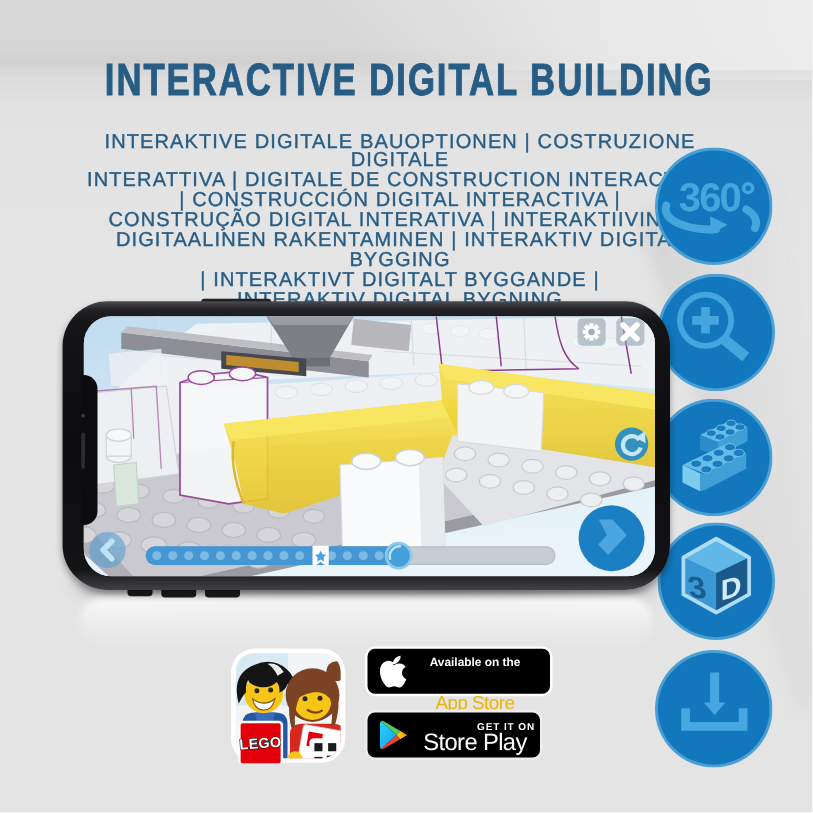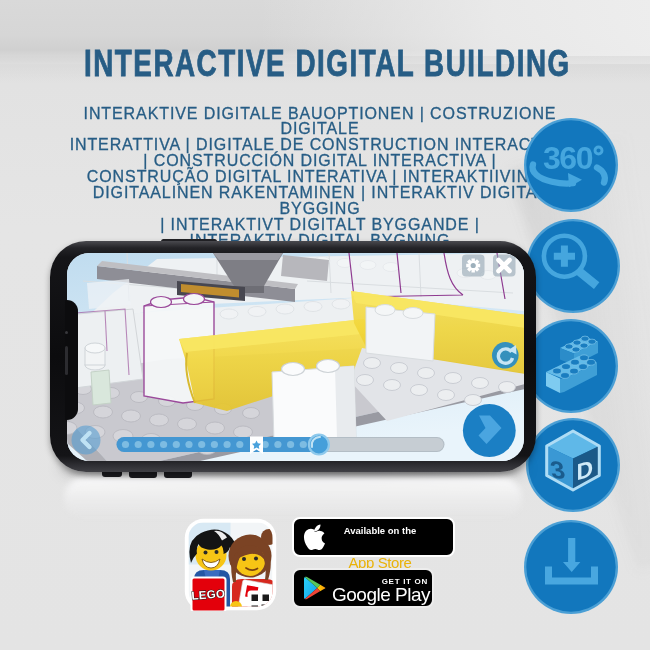--- a/index.html
+++ b/index.html
@@ -360,21 +360,21 @@
         </g>
       </g>
 
       <g>
         <rect x="7.5" y="59.5" width="34" height="34" rx="2.5" fill="#e3000b" stroke="#ffffff" stroke-width="2"></rect>
         <text x="24.5" y="80.5" font-family="Liberation Sans,sans-serif" font-size="11.5" font-weight="bold" fill="#ffffff" text-anchor="middle" letter-spacing="0.3" transform="rotate(-4 24.5 78)" style="paint-order:stroke;stroke:#1a1a1a;stroke-width:1px;">LEGO</text>
       </g>
     </g>
   </svg>
 
-  <div class="abs" style="left:292px;top:517px;width:163px;height:39.5px;background:#000;border:2px solid #ffffff;border-radius:8px;box-sizing:border-box;padding-left:19px;">
+  <div class="abs" style="left:292px;top:517px;width:150px;height:39.5px;background:#000;border:2px solid #ffffff;border-radius:8px;box-sizing:border-box;padding-left:19px;">
     <svg class="abs" style="left:8.5px;top:4.5px;" width="26" height="30" viewBox="0 0 23 27">
       <path d="M 15.5 0.5 c 0.2 1.6 -0.5 3.1 -1.4 4.2 c -1 1.2 -2.6 2.1 -4.1 2 c -0.2 -1.5 0.6 -3.1 1.5 -4.1 C 12.4 1.4 14.1 0.6 15.5 0.5 Z" fill="#fff"></path>
       <path d="M 11.4 7.8 c 1.3 0 3.6 -1.7 6 -1.5 c 1 0.1 3.8 0.4 5.6 3 c -0.1 0.1 -3.3 1.9 -3.3 5.6 c 0 4.4 3.8 5.8 3.9 5.9 c -0.1 0.1 -0.6 2.1 -2 4.1 c -1.2 1.8 -2.5 3.6 -4.5 3.6 c -1.9 0 -2.6 -1.2 -4.8 -1.2 c -2.1 0 -2.9 1.2 -4.7 1.2 c -1.9 -0.1 -3.3 -1.9 -4.5 -3.7 C 0.7 21.4 -0.7 17.3 -0.7 13.4 c 0 -6.3 4.1 -9.6 8.1 -9.6 c 1.9 0 3.5 1.3 4.7 1.3 Z" transform="translate(1.2,1.2) scale(0.78)" fill="#fff"></path>
     </svg>
     <div class="abs" style="left:38px;top:6px;width:96px;text-align:center;color:#fff;font-size:9.5px;font-weight:bold;white-space:nowrap;">Available on the</div>
     <div class="abs" style="left:38px;top:13px;width:96px;text-align:center;color:#eab308;font-size:15px;white-space:nowrap;letter-spacing:-0.4px;margin-top:22px;">App Store</div>
   </div>
 
   <div class="abs" style="left:292px;top:568px;width:142px;height:39.5px;background:#000;border:2px solid #ededed;border-radius:8px;box-sizing:border-box;">
     <svg class="abs" style="left:9px;top:6px;" width="24" height="24" viewBox="0 0 24 24">
@@ -387,16 +387,16 @@
             <stop offset="0" stop-color="#ffd900"></stop>
             <stop offset="1" stop-color="#f79510"></stop>
           </linearGradient>
       </defs>
       <path d="M 1.9 0.9 L 14.3 12 L 1.9 23.1 C 1.35 22.75 1 22.1 1 21.2 V 2.8 C 1 1.9 1.35 1.25 1.9 0.9 Z" fill="url(#gp1)"></path>
       <path d="M 1.9 0.9 C 2.45 0.55 3.2 0.6 3.95 1.05 L 17.3 8.85 L 14.3 12 Z" fill="#58c75c"></path>
       <path d="M 17.3 8.85 L 21.9 11.5 C 22.5 11.85 22.5 12.15 21.9 12.5 L 17.05 15.3 L 14.3 12 Z" fill="url(#gp2)"></path>
       <path d="M 1.9 23.1 L 14.3 12 L 17.05 15.3 L 3.95 22.95 C 3.2 23.4 2.45 23.45 1.9 23.1 Z" fill="#ef4436"></path>
     </svg>
     <div class="abs" style="left:38px;top:6.5px;width:96px;text-align:right;color:#fff;font-size:8px;font-weight:bold;white-space:nowrap;letter-spacing:0.7px;">GET IT ON</div>
-    <div class="abs" style="left:38px;top:14px;width:96px;text-align:center;color:#fff;font-size:19px;white-space:nowrap;letter-spacing:-0.5px;">Google Play</div>
+    <div class="abs" style="left:38px;top:14px;width:96px;text-align:center;color:#fff;font-size:19px;white-space:nowrap;letter-spacing:-0.5px;">Store Play</div>
   </div>
 
 </div>
 
 </body></html>

